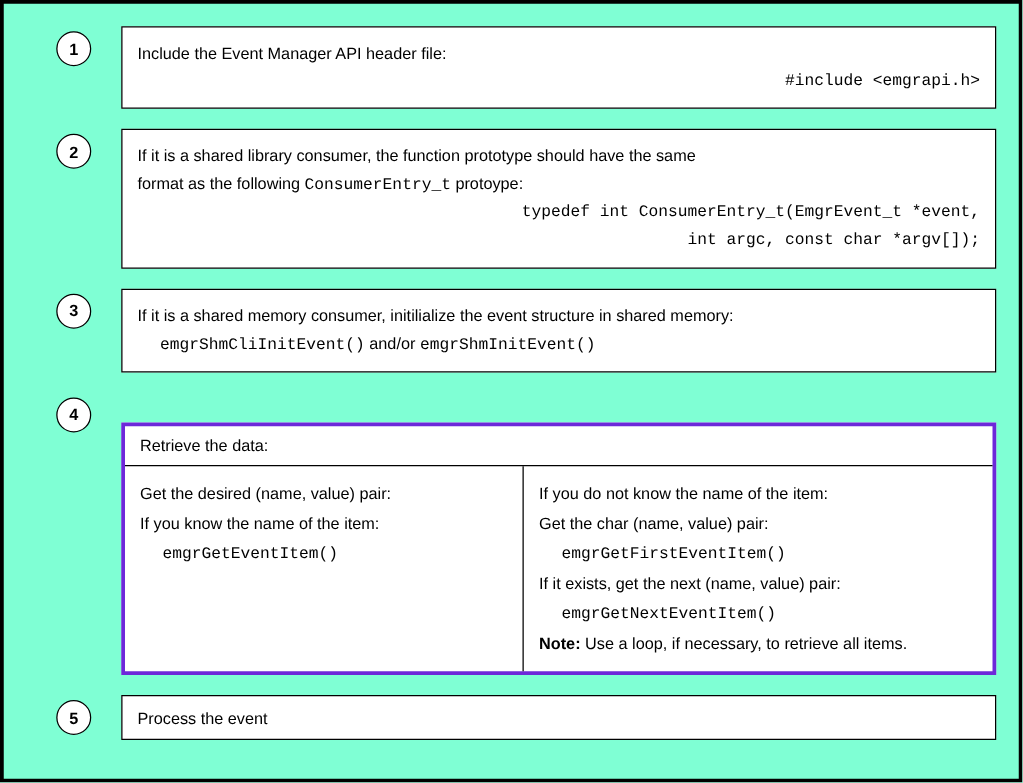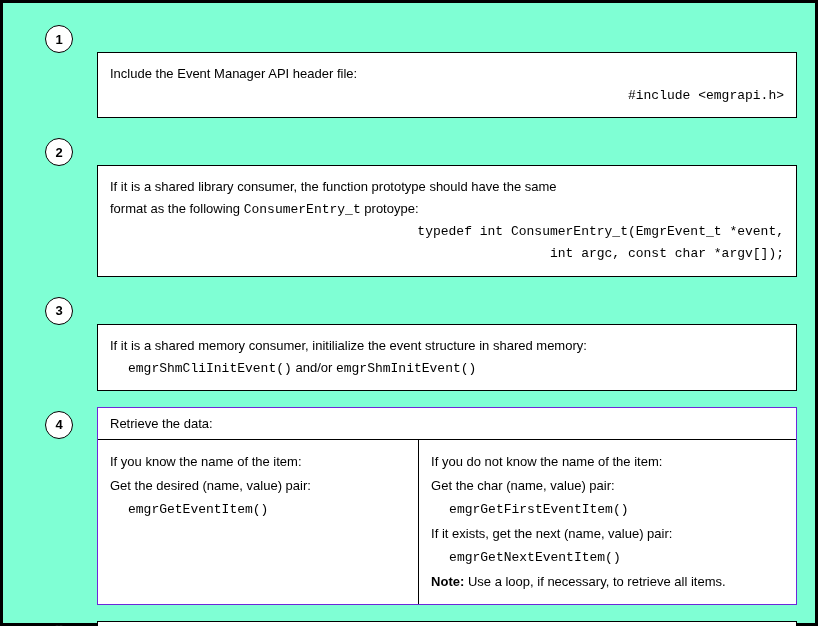--- a/index.html
+++ b/index.html
@@ -40,32 +40,32 @@
     justify-content: center;
     font-weight: bold;
     font-size: 13px;
   }
   .box {
     flex: 1;
     background: #fff;
     border: 1px solid #000;
     padding: 10px 12px;
     line-height: 1.7;
-    margin-top: 31px;
   }
   .code {
     font-family: "Courier New", Courier, monospace;
     white-space: pre;
   }
   .indent1 { padding-left: 28px; text-align: right; }
   .indent2 { padding-left: 18px; }
   .split-box {
     flex: 1;
     background: #fff;
-    border: 1px solid #6d28d9;
+    border: 3px solid #6d28d9;
+    margin-top: 24px;
   }
   .split-header {
     border-bottom: 1px solid #000;
     padding: 8px 12px;
   }
   .split-body {
     display: flex;
   }
   .split-left {
     width: 46%;
@@ -128,22 +128,22 @@
   </div>
 
   <div class="row">
     <div class="badge-col">
       <div class="badge">4</div>
     </div>
     <div class="split-box">
       <div class="split-header">Retrieve the data:</div>
       <div class="split-body">
         <div class="split-left">
+          <div>Get the desired (name, value) pair:</div>
           <div>If you know the name of the item:</div>
-          <div>Get the desired (name, value) pair:</div>
           <div class="code indent2">emgrGetEventItem()</div>
         </div>
         <div class="split-right">
           <div>If you do not know the name of the item:</div>
           <div>Get the char (name, value) pair:</div>
           <div class="code indent2">emgrGetFirstEventItem()</div>
           <div>If it exists, get the next (name, value) pair:</div>
           <div class="code indent2">emgrGetNextEventItem()</div>
           <div>
             <b>Note:</b><span> Use a loop, if necessary, to retrieve all items.</span>

